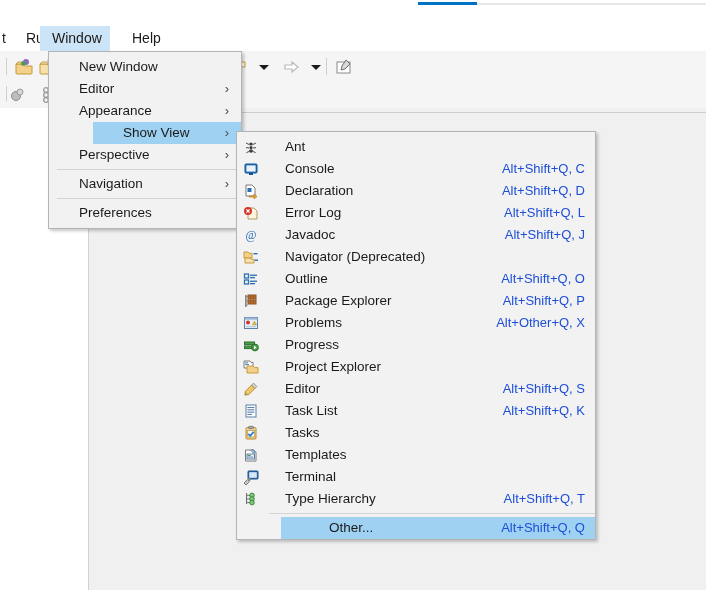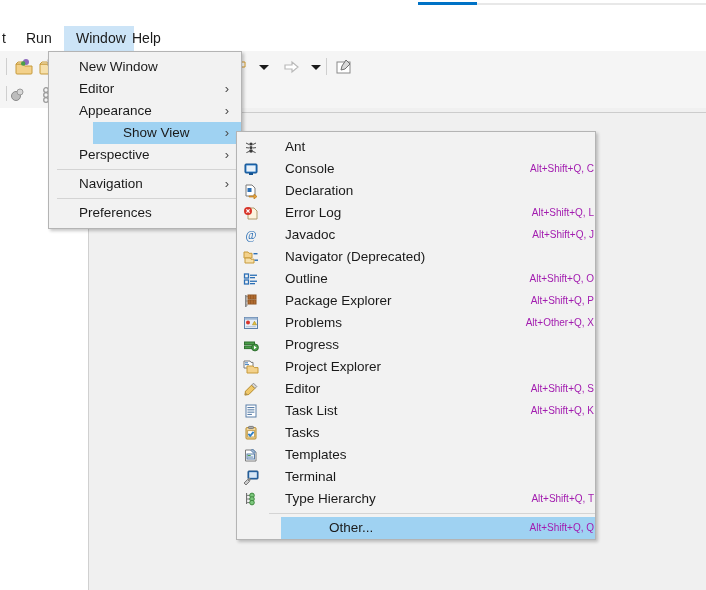--- a/index.html
+++ b/index.html
@@ -13,21 +13,21 @@
   
   #top-strip{position:absolute;left:0;top:0;width:706px;height:26px;background:#ffffff;}
   #tab-underline{position:absolute;left:418px;top:2px;width:59px;height:3px;background:#0072c6;}
   #tab-rail{position:absolute;left:477px;top:3px;width:229px;height:2px;background:#e8e8e8;}
 
   
   #menubar{position:absolute;left:0;top:26px;width:706px;height:25px;background:#ffffff;}
   .mb-item{position:absolute;top:0;height:25px;line-height:25px;padding:0 8px;font-size:14px;color:#1a1a1a;white-space:nowrap;}
   #mb-project{left:-6px;}
   #mb-run{left:18px;}
-  #mb-window{left:64px;background:#cce4f7;padding-left:12px;}
+  #mb-window{left:40px;background:#cce4f7;padding-left:12px;}
   #mb-help{left:124px;}
 
   
   #toolbar{position:absolute;left:0;top:51px;width:706px;height:31px;background:#f5f5f5;border-bottom:1px solid #dcdcdc;}
   #toolbar2{position:absolute;left:0;top:82px;width:706px;height:26px;background:#f5f5f5;border-bottom:1px solid #dcdcdc;}
   .tb-sep{position:absolute;top:7px;width:1px;height:17px;background:#cfcfcf;}
   .tb-ico{position:absolute;top:6px;width:20px;height:20px;}
 
   
   #workbench{position:absolute;left:0;top:108px;width:706px;height:482px;background:#ffffff;}
@@ -37,21 +37,21 @@
 
   
   .menu{position:absolute;background:#f2f2f2;border:1px solid #b4b4b4;
         box-shadow:2px 2px 3px rgba(0,0,0,0.22);}
   #window-menu{left:48px;top:51px;width:192px;}
   #showview-menu{left:236px;top:131px;width:358px;}
 
   .mi{position:relative;height:22px;line-height:22px;white-space:nowrap;cursor:default;}
   .mi .label{position:absolute;left:48px;top:0;font-size:13.5px;color:#1a1a1a;}
   #window-menu .mi .label{left:30px;}
-  .mi .accel{position:absolute;right:1px;top:0;font-size:10px;color:#a21caf;}
+  .mi .accel{position:absolute;right:10px;top:0;font-size:13px;color:#1d4ed8;}
   .mi .arrow{position:absolute;right:12px;top:0;font-size:13px;color:#4a4a4a;}
   .mi.sel{background:#9fd2f2;margin-left:44px;}
   .mi .ico{position:absolute;left:6px;top:3px;width:16px;height:16px;}
   .sep{height:1px;margin:3px 0 3px 8px;background:#d4d4d4;}
   #showview-menu .sep{margin-left:32px;}
   #showview-pad-top{height:4px;}
   #showview-pad-bot{height:0px;}
   #window-pad{height:4px;}
   svg{display:block;}
 </style>
@@ -208,20 +208,21 @@
 
   <div class="mi">
     <span class="ico">
       <svg width="16" height="16" viewBox="0 0 16 16">
         <path d="M3 2h6l3 3v8H3z" fill="#ffffff" stroke="#7a7a7a"></path>
         <rect x="4.5" y="5" width="4" height="4" fill="#2b6fb5"></rect>
         <path d="M6 13h5v-2l3 2.5L11 16v-2H6z" fill="#e8a33d" stroke="#b97c1e" stroke-width="0.7"></path>
       </svg>
     </span>
     <span class="label">Declaration</span>
+    <span class="accel">Alt+Shift+Q, D</span>
   </div>
 
   <div class="mi">
     <span class="ico">
       <svg width="16" height="16" viewBox="0 0 16 16">
         <path d="M5 3h6l3 3v8H5z" fill="#fdf4df" stroke="#b09a6a"></path>
         <circle cx="5" cy="6" r="4" fill="#d8352a"></circle>
         <path d="M3.4 4.4l3.2 3.2M6.6 4.4L3.4 7.6" stroke="#ffffff" stroke-width="1.3"></path>
       </svg>
     </span>

